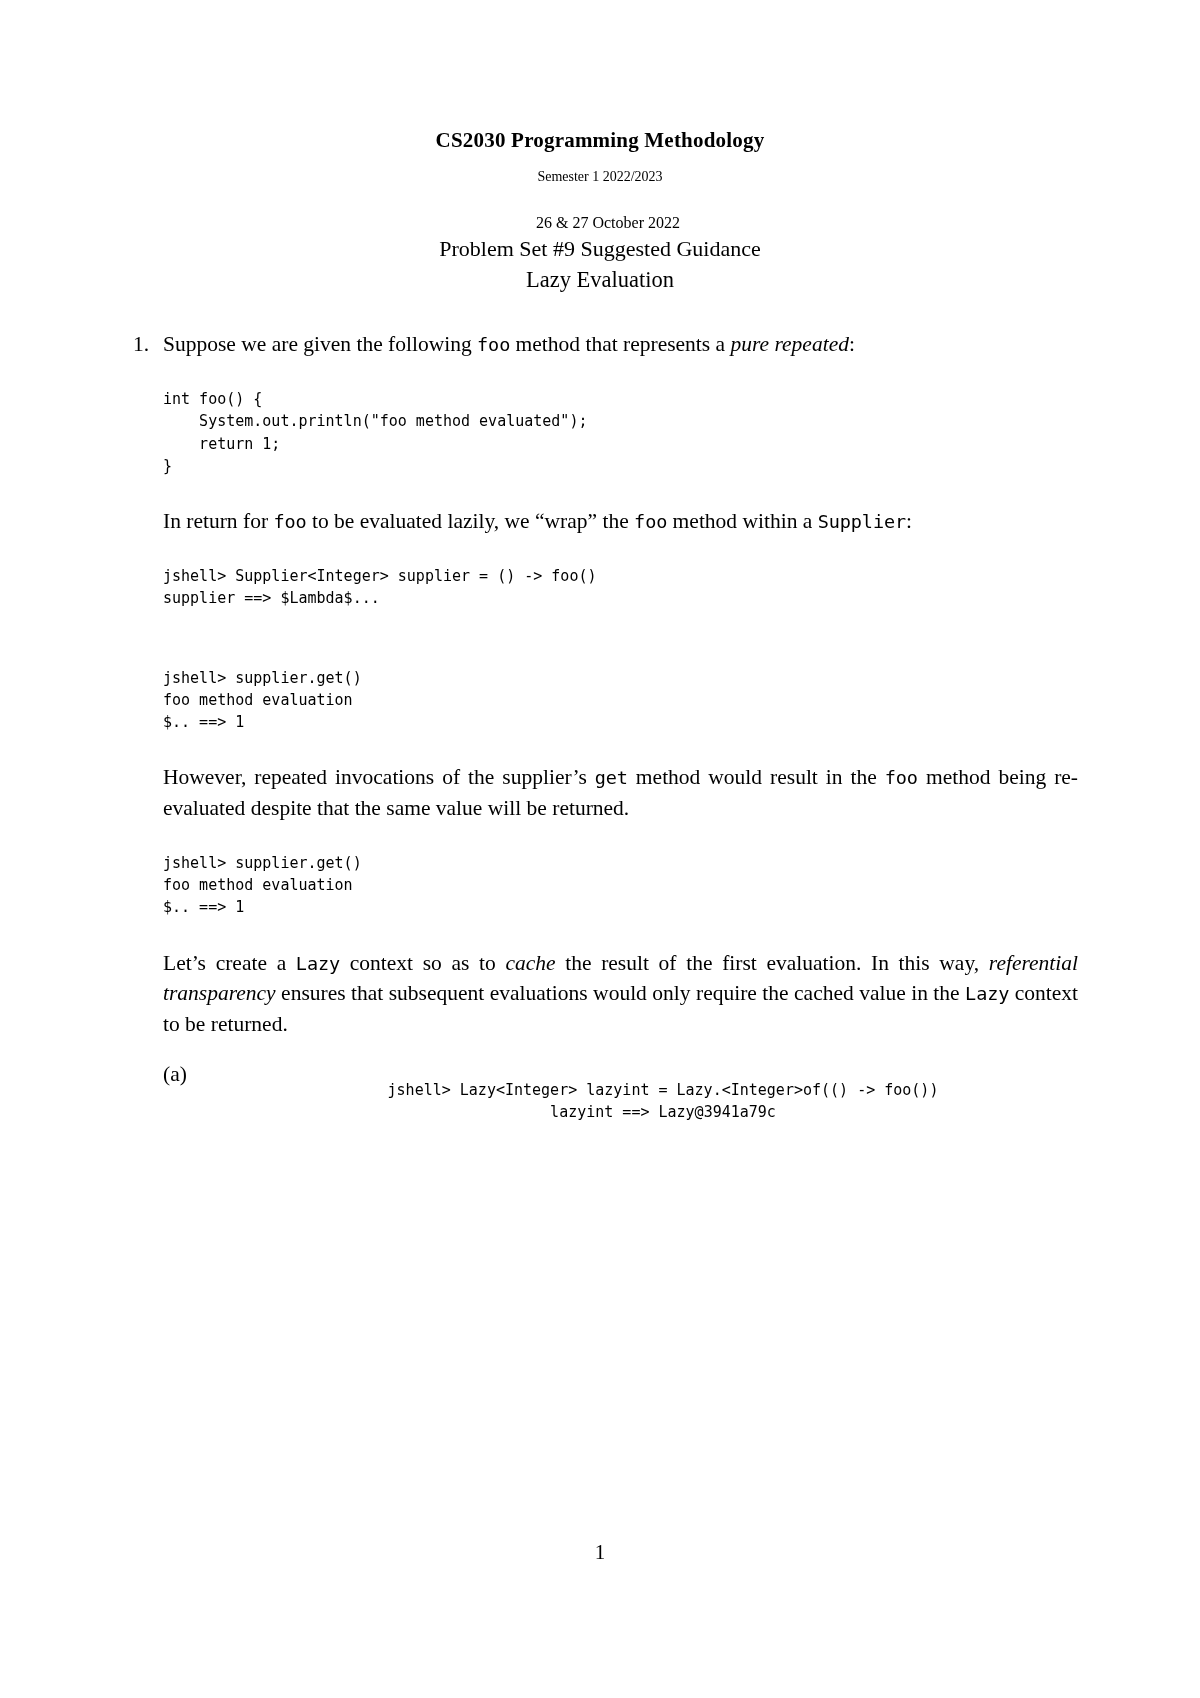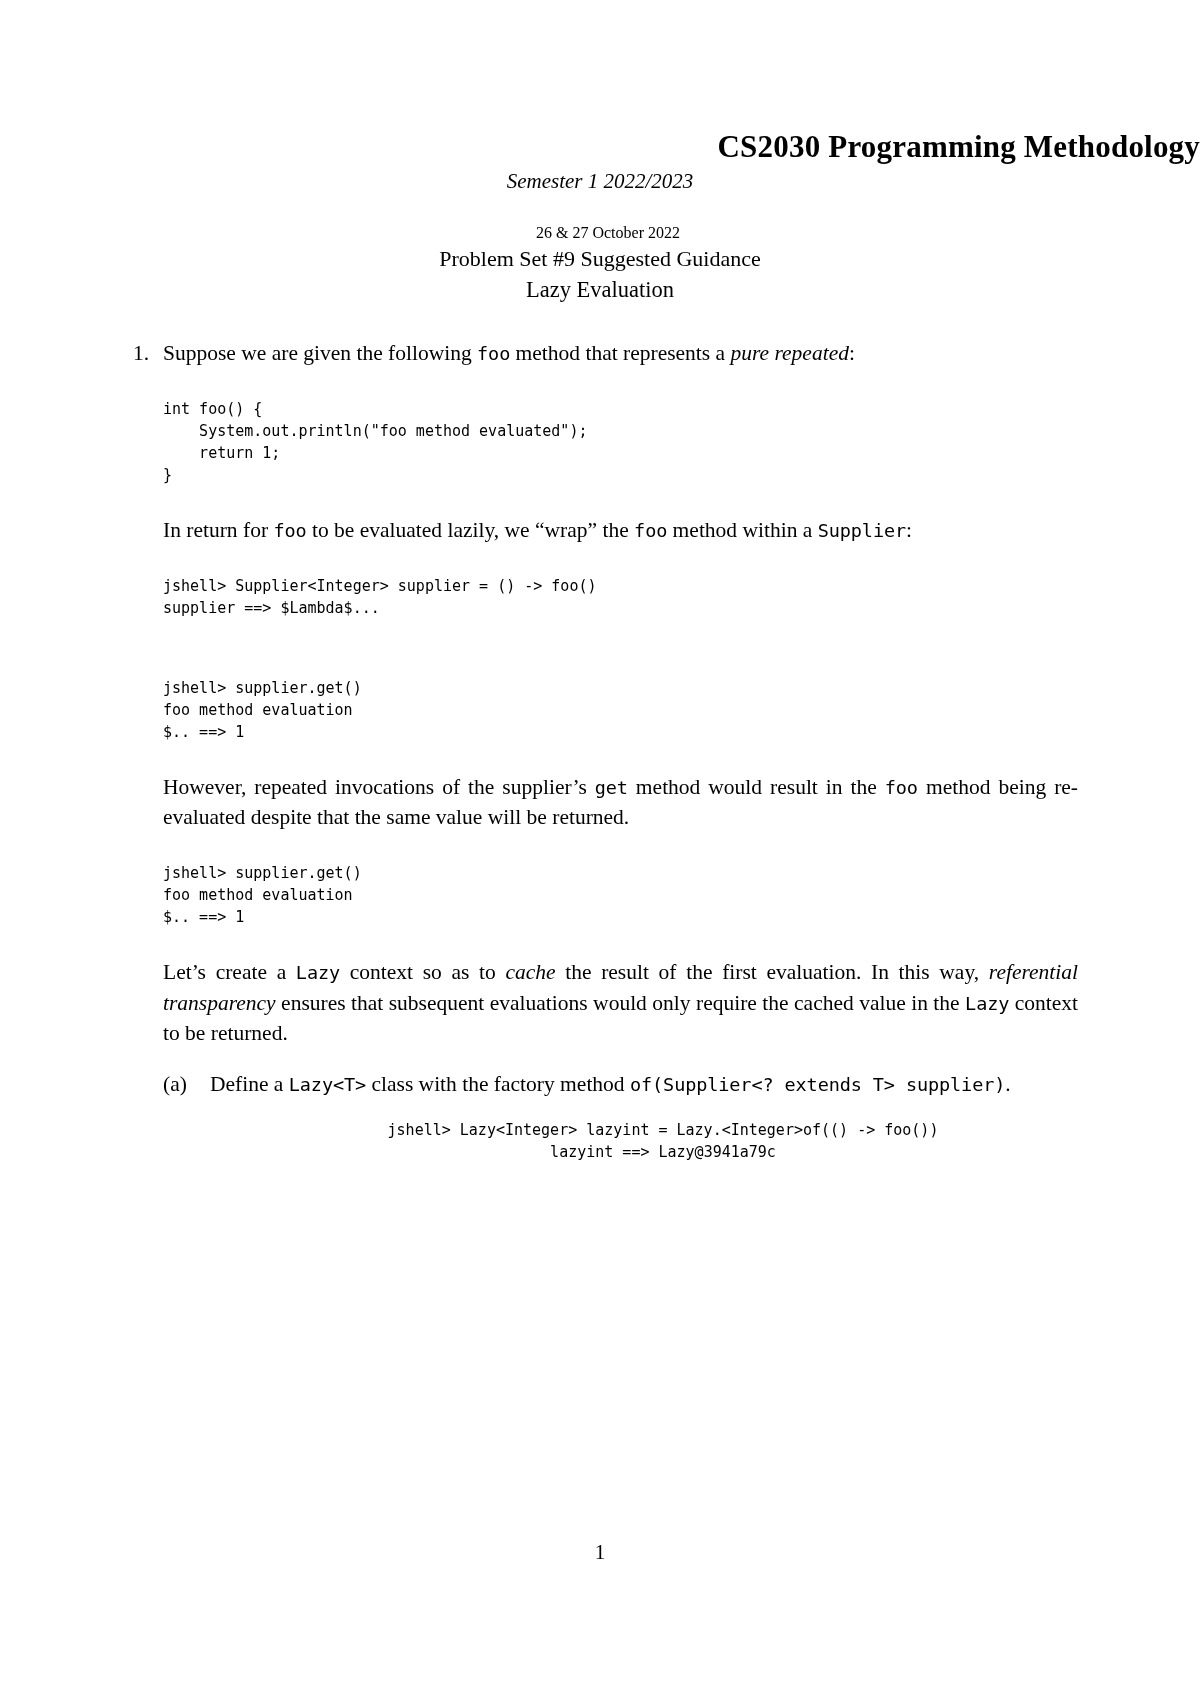--- a/index.html
+++ b/index.html
@@ -22,31 +22,29 @@
     padding: 0;
     position: relative;
   }
 
   
   .header {
     text-align: center;
     margin-top: 128px;
   }
   .doc-title {
-    font-size: 31px;
+    font-size: 21px;
     font-weight: bold;
     letter-spacing: 0.2px;
     line-height: 1.22;
-    text-align: right;
   }
   .doc-subtitle {
-    font-size: 21px;
-    line-height: 1.32;
-    margin-top: 2px;
-    font-style: italic;
+    font-size: 14px;
+    line-height: 1.32;
+    margin-top: 14px;
   }
   .header-gap {
     height: 26px;
   }
   .doc-date {
     font-size: 16px;
     line-height: 1.32;
     padding-left: 16px;
   }
   .doc-setline {
@@ -189,21 +187,20 @@
 $.. ==&gt; 1</pre>
 
       <div class="gap-md"></div>
 
       <p class="para"><span>Let’s create a </span><tt>Lazy</tt><span> context so as to </span><em>cache</em><span> the result of the first evaluation.  In this way, </span><em>referential transparency</em><span> ensures that subsequent evaluations would only require the cached value in the </span><tt>Lazy</tt><span> context to be returned.</span></p>
 
       <div class="gap-sm"></div>
 
       <div class="subitem">
         <span class="subitem-label">(a)</span>
-        <p class="para"><span>Define a </span><tt>Lazy&lt;T&gt;</tt><span> class with the factory method </span><tt>of(Supplier&lt;? extends T&gt; supplier)</tt><span>.</span></p>
 
         <div class="gap-sm"></div>
 
         <pre class="code">jshell&gt; Lazy&lt;Integer&gt; lazyint = Lazy.&lt;Integer&gt;of(() -&gt; foo())
 lazyint ==&gt; Lazy@3941a79c</pre>
       </div>
 
     </div>
   </div>
 

